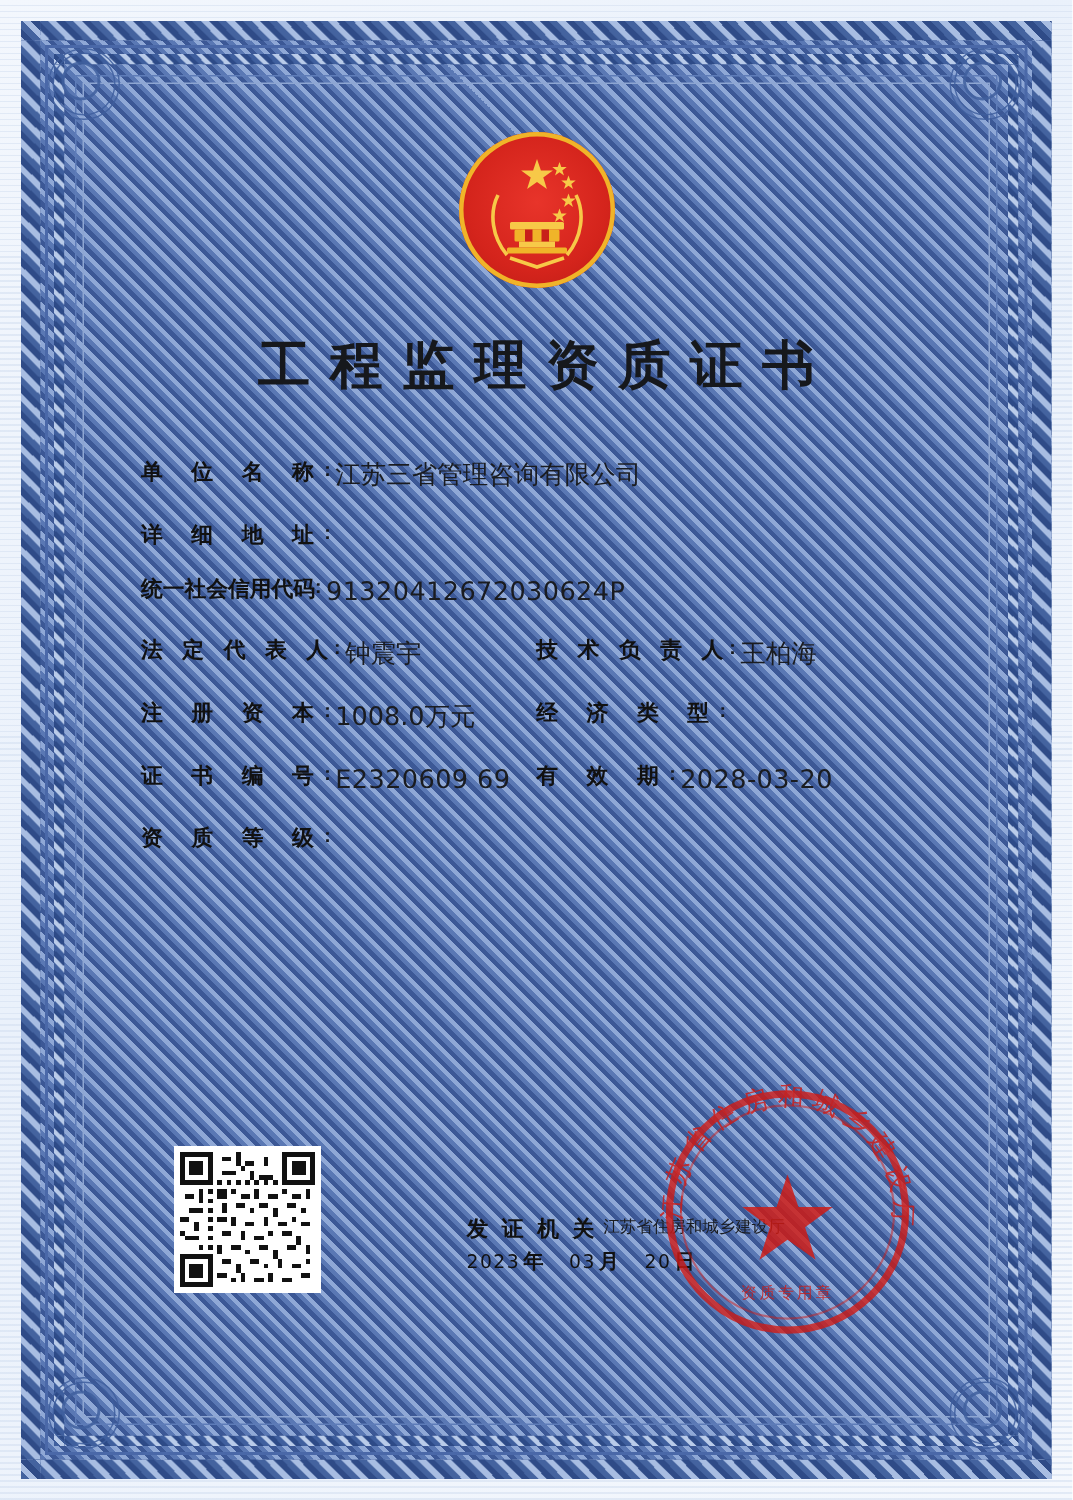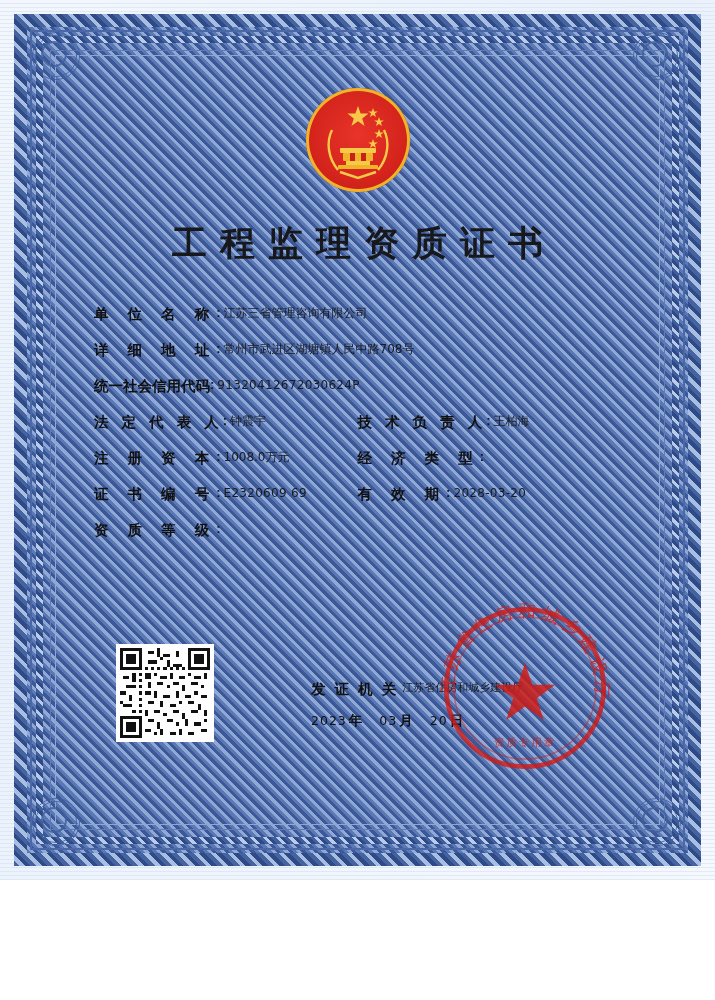--- a/index.html
+++ b/index.html
@@ -6,21 +6,21 @@
   body{
     width:715px;height:1000px;
     background:#ffffff;
     font-family:"Liberation Sans","DejaVu Sans",sans-serif;
     overflow:hidden;
   }
 
   
   #certificate{
     position:relative;
-    width:715px;height:880px;
+    width:715px;height:1000px;
     background:
       repeating-linear-gradient(0deg,
         rgba(210,222,240,.55) 0px,
         rgba(210,222,240,.55) 1px,
         rgba(255,255,255,0) 1px,
         rgba(255,255,255,0) 4px),
       linear-gradient(135deg,#f3f7fd 0%,#eaf1fb 40%,#f5f8fd 100%);
     box-sizing:border-box;
   }
 
@@ -134,21 +134,21 @@
     font-weight:bold;
     color:#111;
     white-space:nowrap;
     font-family:"DejaVu Sans","Liberation Sans",sans-serif;
   }
   .lbl.sp4{letter-spacing:7px;}
   .lbl.sp3{letter-spacing:4px;}
   .lbl.sp0{letter-spacing:0px;}
   .colon{font-size:13px;font-weight:bold;margin:0 1px 0 0;}
   .val{
-    font-size:12px;
+    font-size:17px;
     color:#1a1c20;
     margin-left:2px;
     line-height:1.45;
     font-family:"DejaVu Sans","Liberation Sans",sans-serif;
     max-width:200px;
   }
   .val.wide{max-width:330px;}
   .val.code{letter-spacing:.3px;}
 
   .qual-list div{white-space:nowrap;}
@@ -177,21 +177,21 @@
     display:flex;align-items:flex-start;
     font-size:14.5px;font-weight:bold;color:#111;
     letter-spacing:2px;
     font-family:"DejaVu Sans","Liberation Sans",sans-serif;
   }
   #issuer .issuer-val{
     font-size:11px;font-weight:normal;letter-spacing:0;
     margin-left:4px;color:#1a1c20;
   }
   #issuer .date-line{
-    margin-top:13px;
+    margin-top:3px;
     display:flex;align-items:baseline;gap:2px;
     font-size:13.5px;color:#111;font-weight:bold;
     letter-spacing:1px;
     font-family:"DejaVu Sans","Liberation Sans",sans-serif;
   }
   #issuer .date-line .num{font-size:12.5px;font-weight:normal;}
 
   
   #seal{
     position:absolute;
@@ -315,21 +315,20 @@
           <span class="lbl sp4">单 位 名 称</span>
           <span class="colon">:</span>
           <span class="val wide">江苏三省管理咨询有限公司</span>
         </div>
       </div>
 
       <div class="row">
         <div class="cell">
           <span class="lbl sp4">详 细 地 址</span>
           <span class="colon">:</span>
-          <span class="val wide">常州市武进区湖塘镇人民中路708号</span>
         </div>
       </div>
 
       <div class="row">
         <div class="cell">
           <span class="lbl sp0">统一社会信用代码</span>
           <span class="colon">:</span>
           <span class="val wide code">91320412672030624P</span>
         </div>
       </div>

